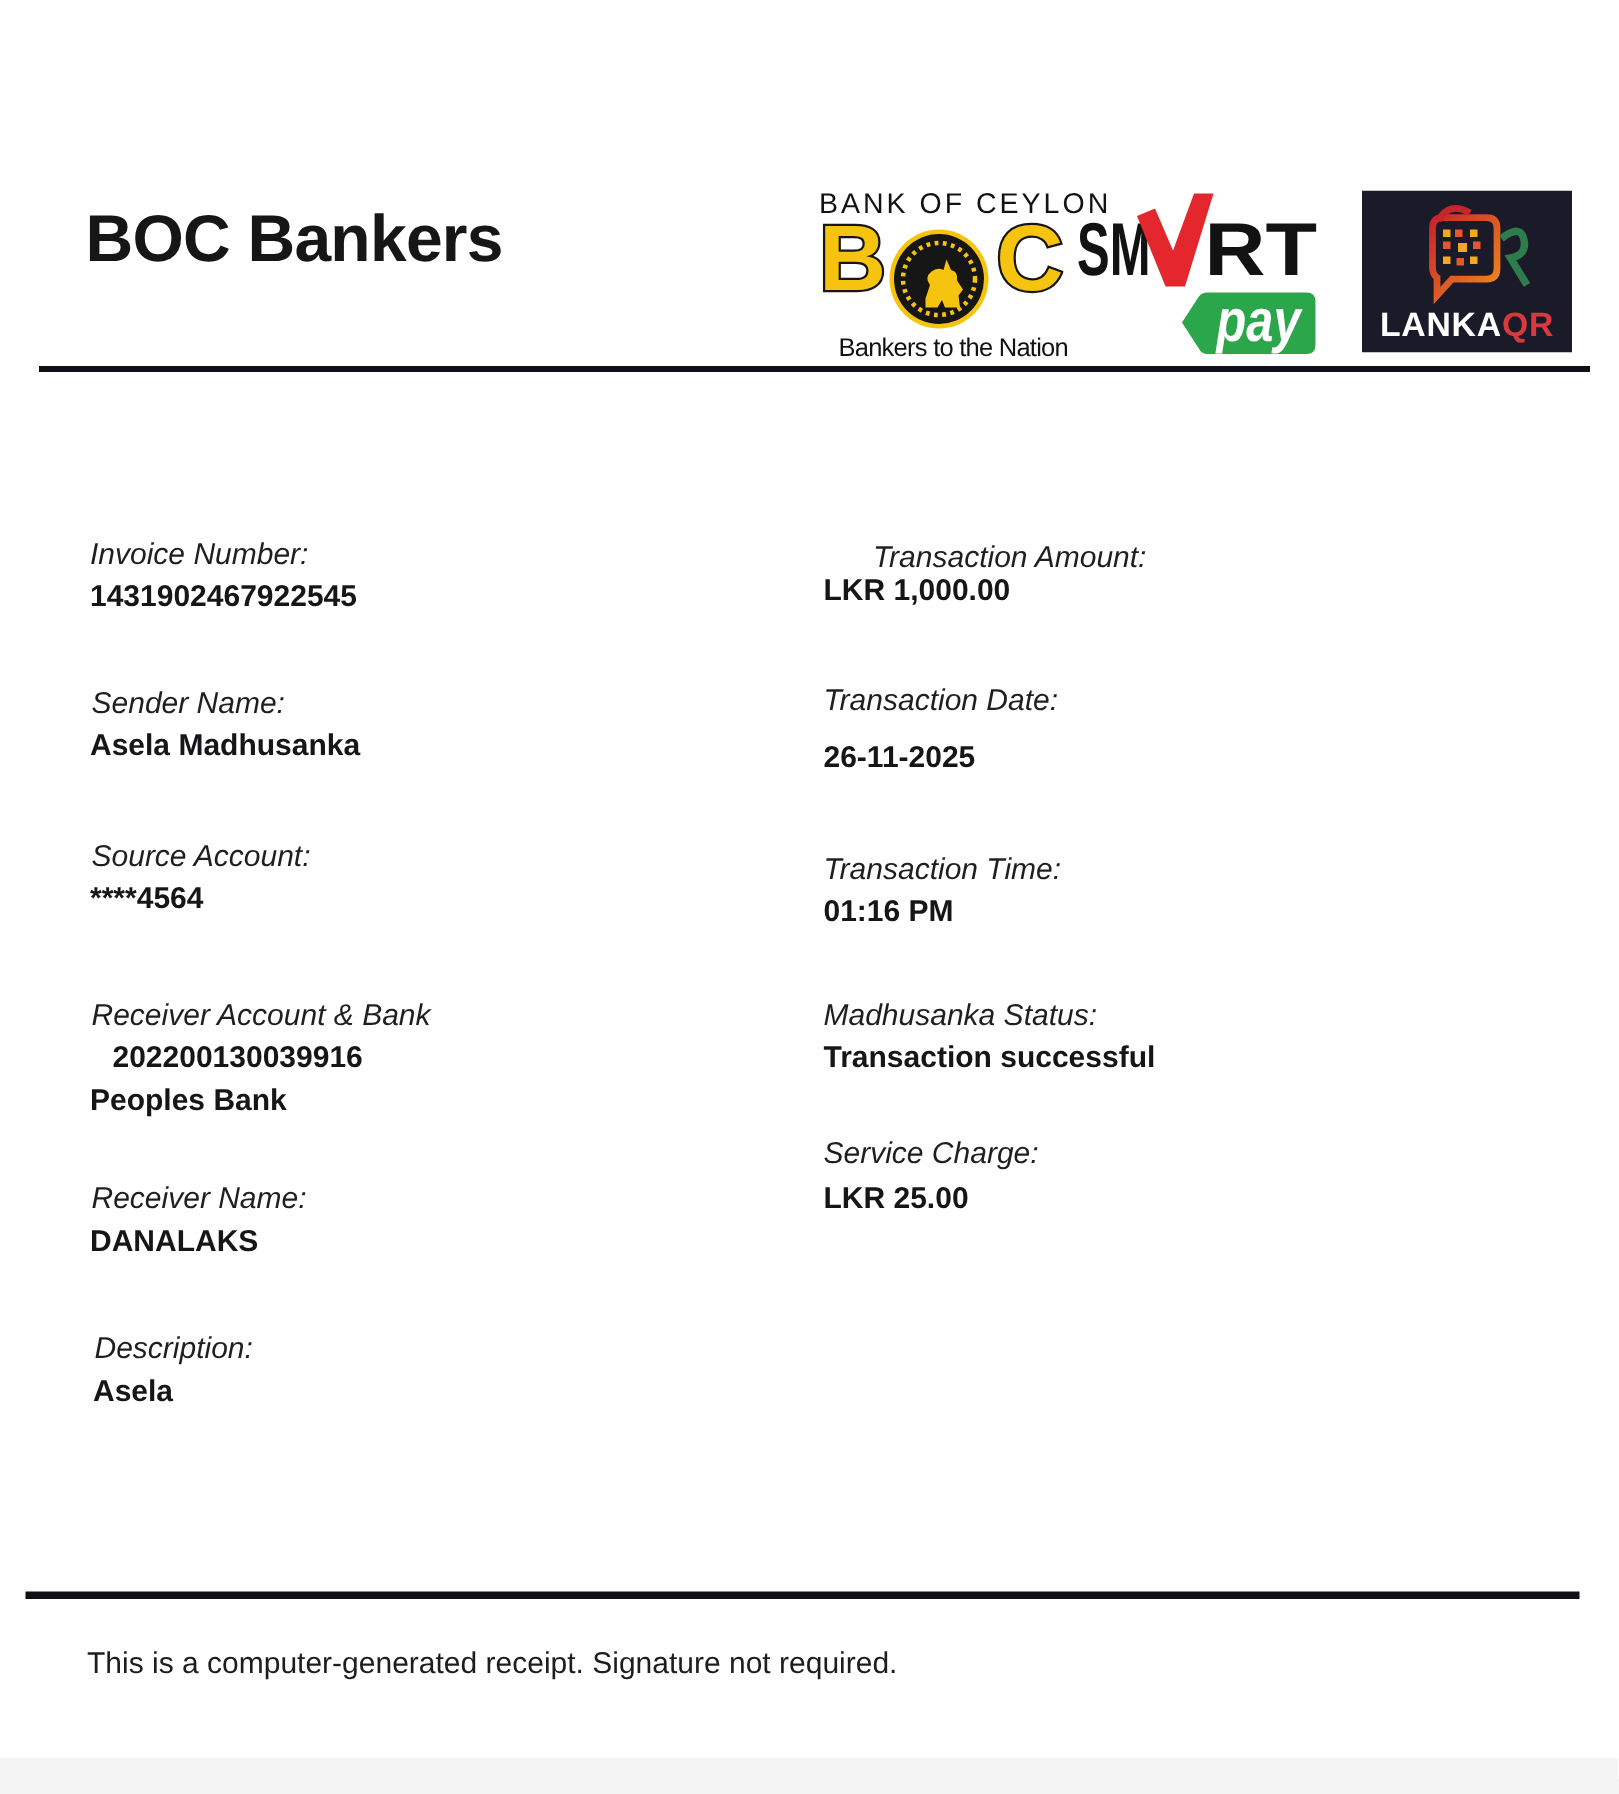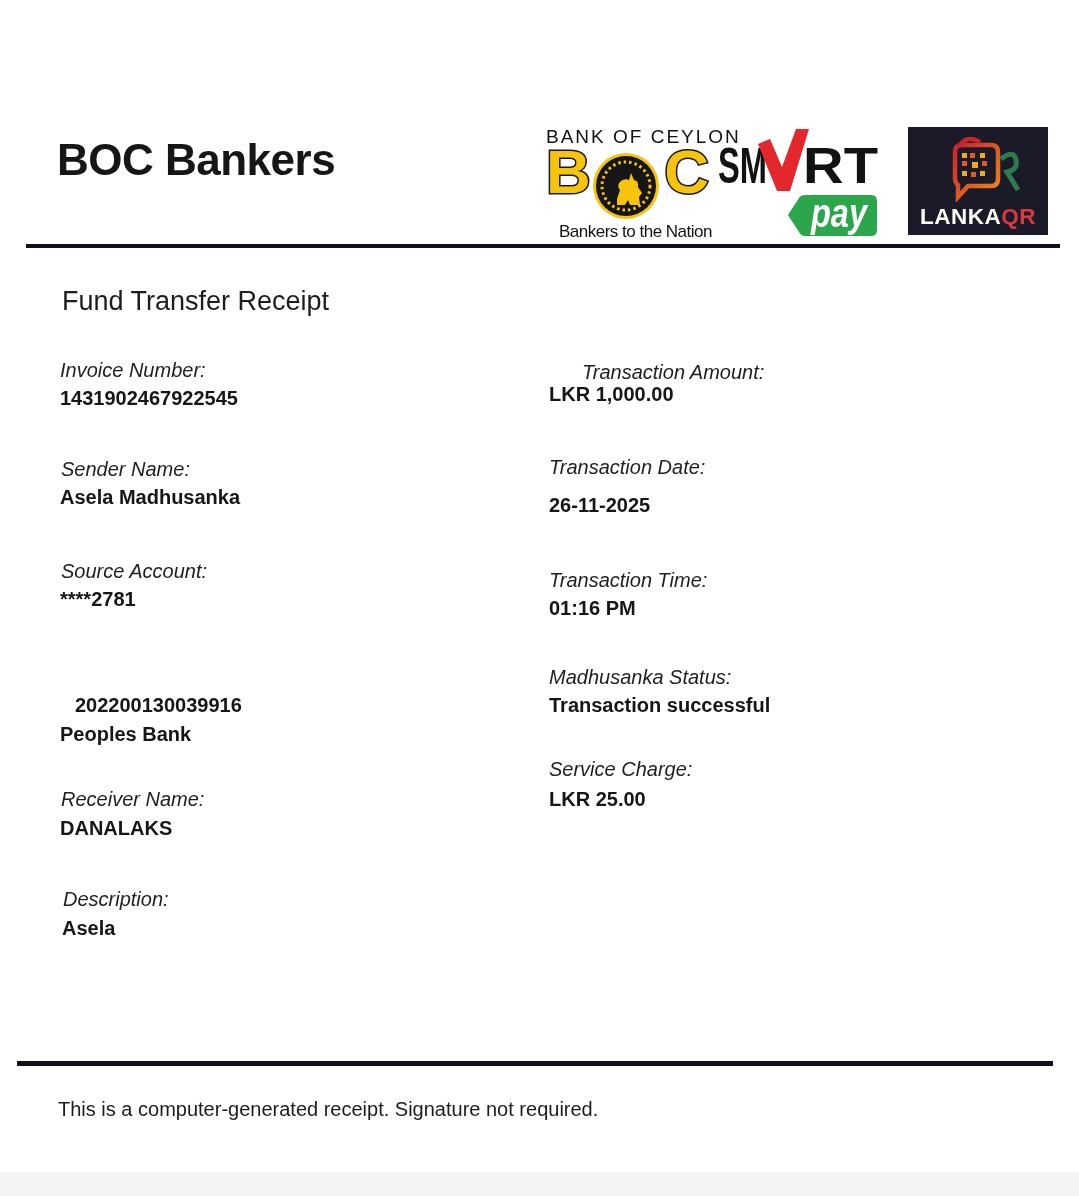--- a/index.html
+++ b/index.html
@@ -77,31 +77,31 @@
         <rect x="63" y="45" width="5" height="5" fill="#E4572A"></rect>
         <rect x="72" y="44" width="5" height="5" fill="#F2A91F"></rect>
       </g>
       <path d="M93,32 Q106,22 108,33 Q110,43 99,45 L110,63" fill="none" stroke="#2E7B4B" stroke-width="5"></path>
     </g>
     <text x="70" y="97" text-anchor="middle" font-size="22.5" font-weight="bold" letter-spacing="0.5"><tspan fill="#ffffff">LANKA</tspan><tspan fill="#D8393C">QR</tspan></text>
   </svg>
 
   <div class="divider d-top"></div>
 
-  <div class="abs receipt-title">Fund Transfer Receipt</div>
 
   <div class="abs lbl" style="left:60px;top:359px">Invoice Number:</div>
   <div class="abs val" style="left:60px;top:387px">1431902467922545</div>
 
   <div class="abs lbl" style="left:61px;top:458px">Sender Name:</div>
   <div class="abs val" style="left:60px;top:486px">Asela Madhusanka</div>
 
   <div class="abs lbl" style="left:61px;top:560px">Source Account:</div>
-  <div class="abs val" style="left:60px;top:588px">****2781</div>
+  <div class="abs val" style="left:60px;top:588px">****4564</div>
 
+  <div class="abs lbl" style="left:61px;top:666px">Receiver Account &amp; Bank</div>
   <div class="abs val" style="left:75px;top:694px">202200130039916</div>
   <div class="abs val" style="left:60px;top:723px">Peoples Bank</div>
 
   <div class="abs lbl" style="left:61px;top:788px">Receiver Name:</div>
   <div class="abs val" style="left:60px;top:817px">DANALAKS</div>
 
   <div class="abs lbl" style="left:63px;top:888px">Description:</div>
   <div class="abs val" style="left:62px;top:917px">Asela</div>
 
   <div class="abs lbl" style="left:582px;top:361px">Transaction Amount:</div>

